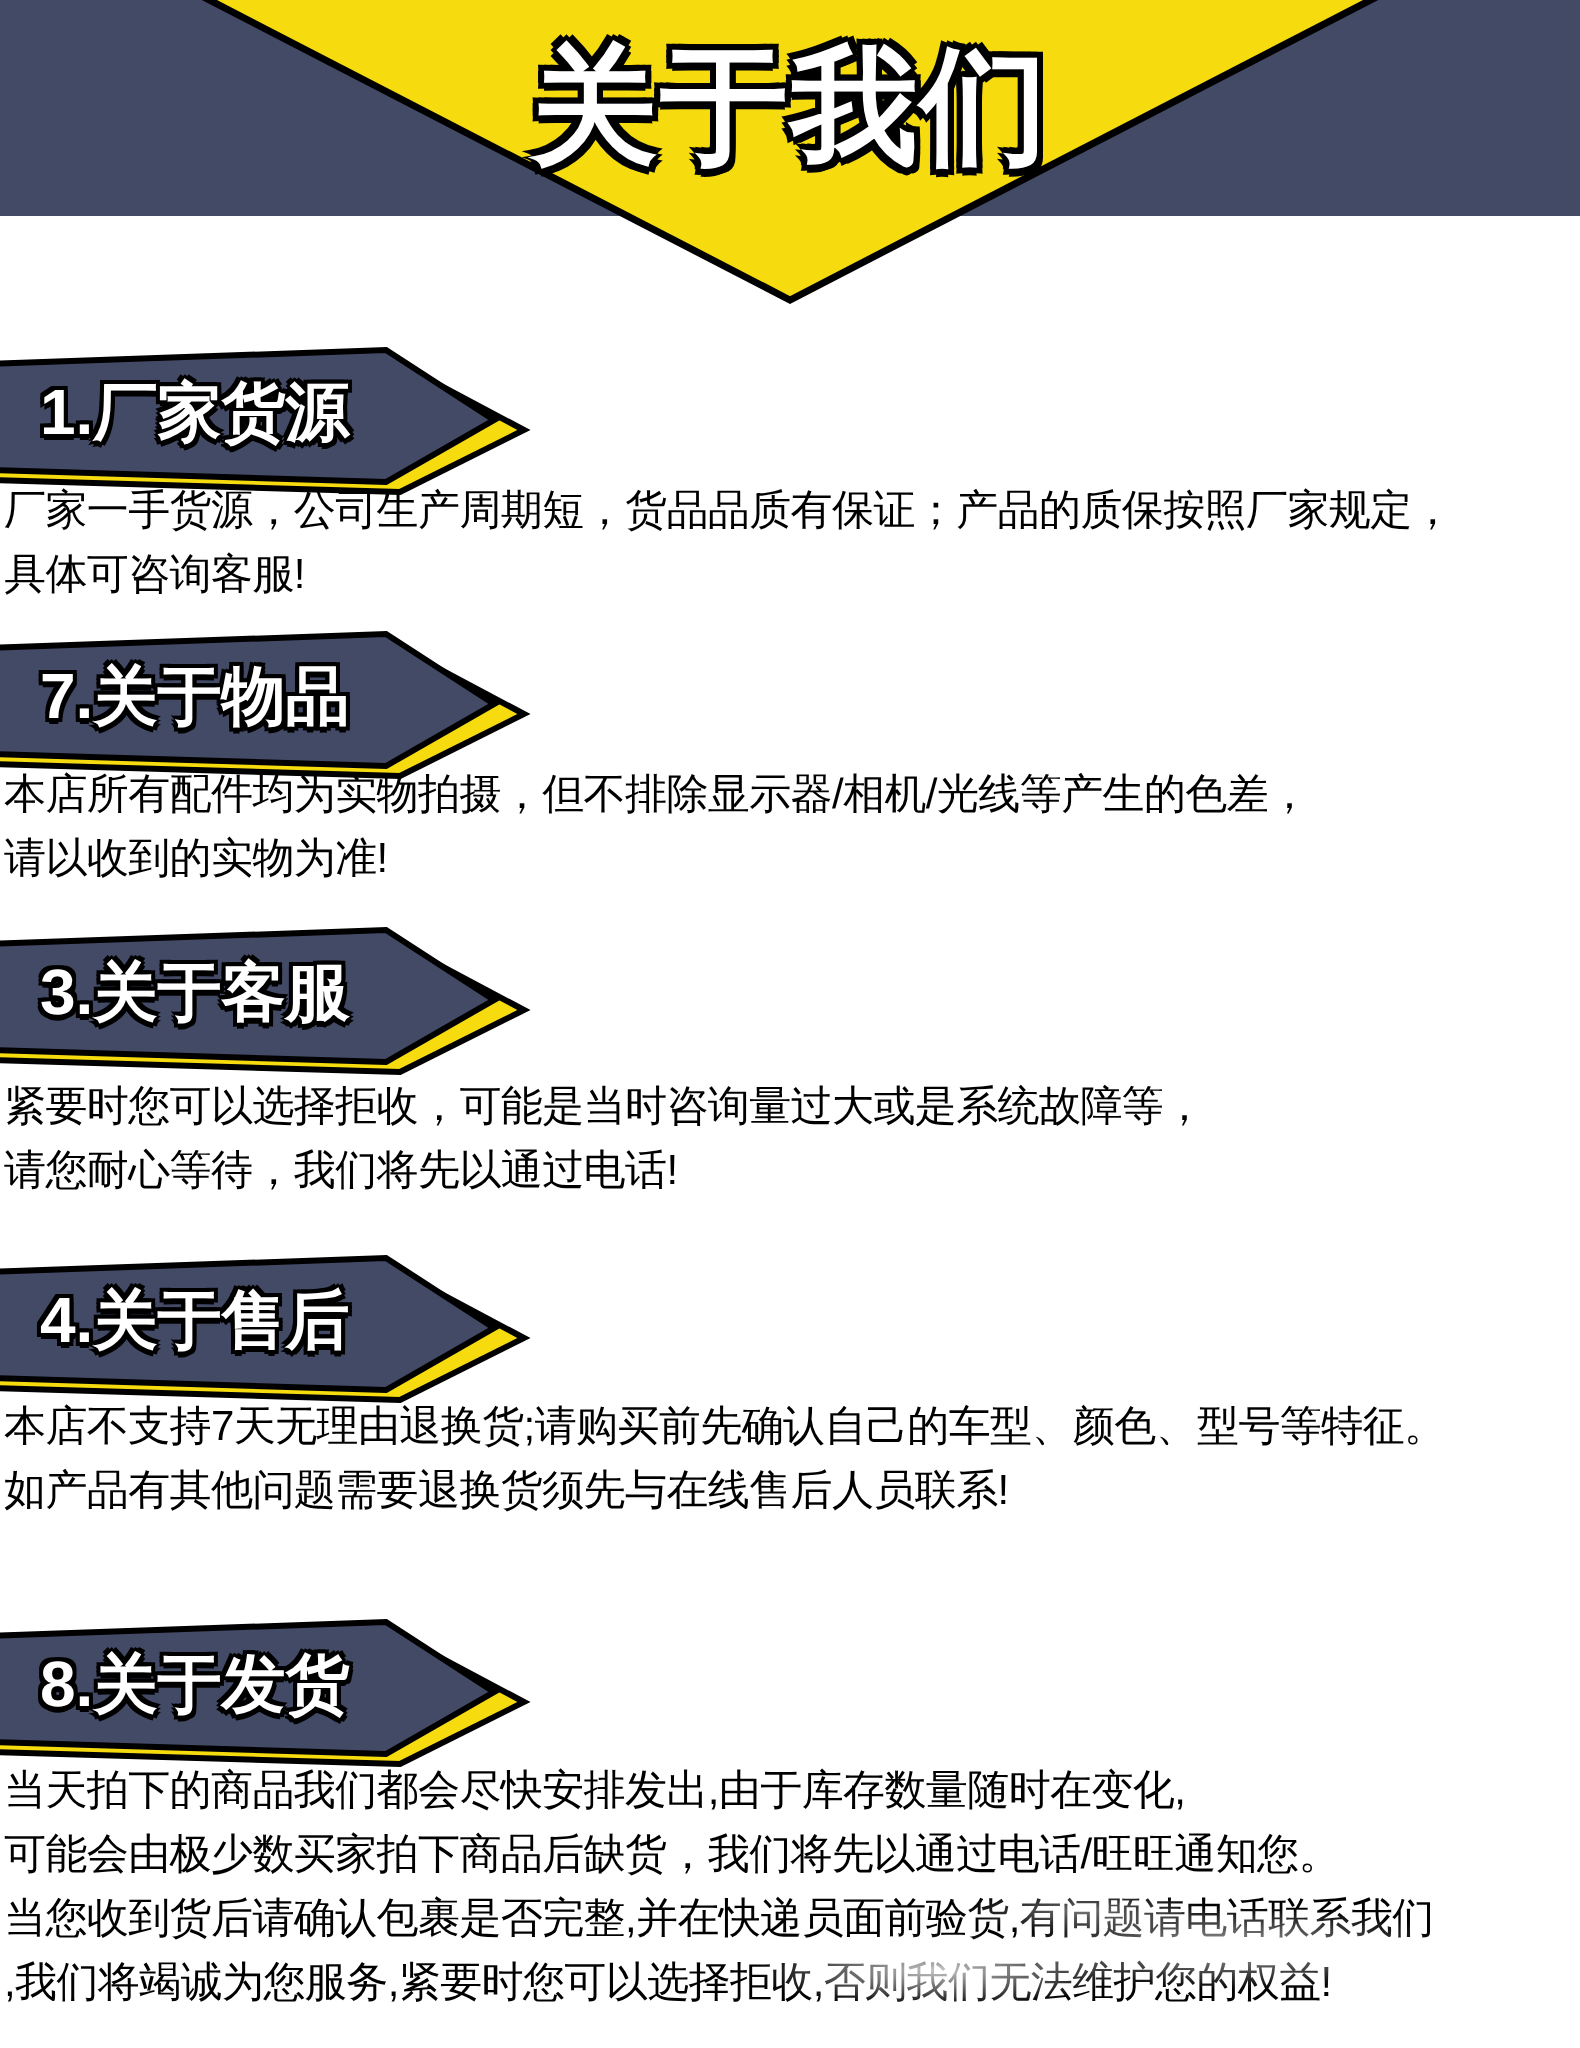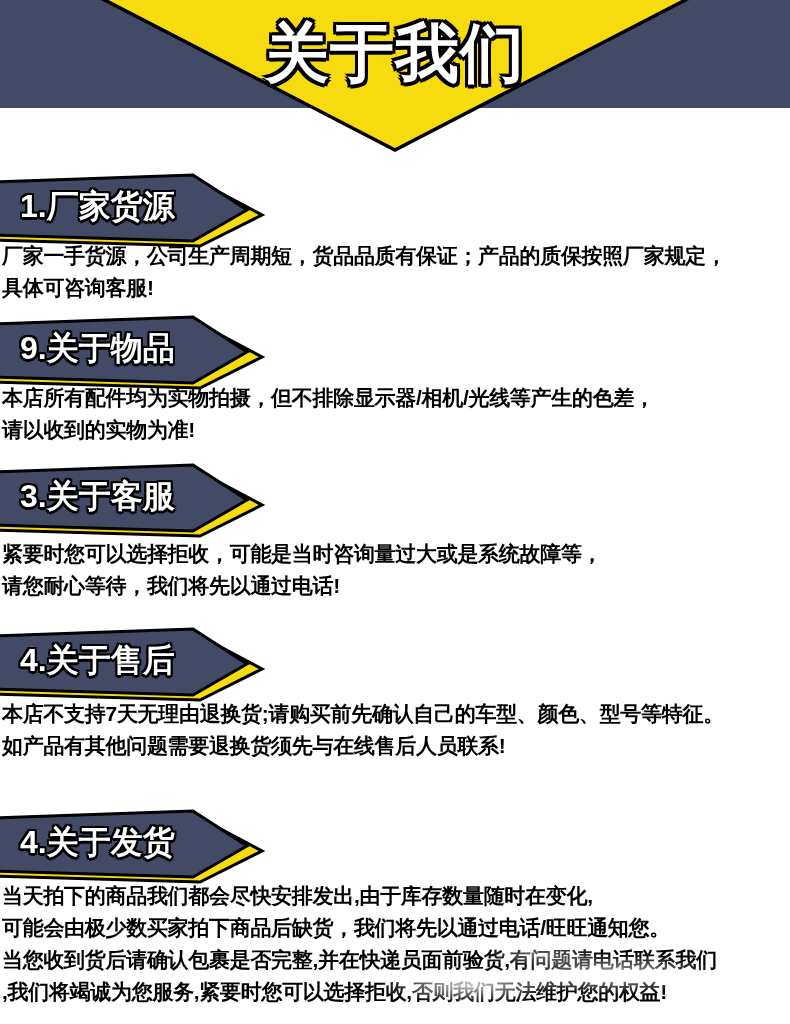--- a/index.html
+++ b/index.html
@@ -25,21 +25,21 @@
   .arrow-navy{fill:var(--navy);stroke:#000;stroke-width:3;stroke-linejoin:miter;}
   .arrow-label{
     position:absolute;left:20px;top:50%;transform:translateY(-54%);
     font-size:32px;font-weight:900;color:#fff;white-space:nowrap;letter-spacing:0;
     text-shadow:-2px -2px 0 #000,2px -2px 0 #000,-2px 2px 0 #000,2px 2px 0 #000,
                 -2px 0 0 #000,2px 0 0 #000,0 -2px 0 #000,0 3px 0 #000;
   }
   
   .section-body{position:absolute;left:2px;width:786px;}
   .body-line{
-    font-size:21px;line-height:32px;font-weight:700;color:#000;
+    font-size:21px;line-height:32px;font-weight:400;color:#000;
     letter-spacing:-0.3px;white-space:nowrap;
   }
   
   .watermark-overlay{
     position:absolute;left:380px;top:928px;width:404px;height:92px;pointer-events:none;
     background:
       radial-gradient(ellipse 130px 26px at 22% 62%, rgba(255,255,255,.78), rgba(255,255,255,0) 72%),
       radial-gradient(ellipse 160px 30px at 58% 50%, rgba(255,255,255,.65), rgba(255,255,255,0) 70%),
       radial-gradient(ellipse 110px 22px at 88% 60%, rgba(255,255,255,.6), rgba(255,255,255,0) 70%),
       radial-gradient(ellipse 90px 16px at 40% 30%, rgba(255,255,255,.45), rgba(255,255,255,0) 70%);
@@ -68,21 +68,21 @@
   <div class="section-body" style="top:240px">
       <div class="body-line">厂家一手货源，公司生产周期短，货品品质有保证；产品的质保按照厂家规定，</div>
       <div class="body-line">具体可咨询客服!</div>
     </div>
 
   <div class="arrow-header" style="top:312px">
     <svg class="arrow-svg" viewBox="0 0 272 78">
       <polygon class="arrow-yellow" points="-6,19 200,12 262,45 200,76 -6,70"></polygon>
       <polygon class="arrow-navy" points="-6,12 193,5 247,40 193,71 -6,65"></polygon>
     </svg>
-    <span class="arrow-label">9.关于物品</span>
+    <span class="arrow-label">7.关于物品</span>
   </div>
   <div class="section-body" style="top:382px">
       <div class="body-line">本店所有配件均为实物拍摄，但不排除显示器/相机/光线等产生的色差，</div>
       <div class="body-line">请以收到的实物为准!</div>
     </div>
 
   <div class="arrow-header" style="top:460px">
     <svg class="arrow-svg" viewBox="0 0 272 78">
       <polygon class="arrow-yellow" points="-6,19 200,12 262,45 200,76 -6,70"></polygon>
       <polygon class="arrow-navy" points="-6,12 193,5 247,40 193,71 -6,65"></polygon>
@@ -104,21 +104,21 @@
   <div class="section-body" style="top:698px">
       <div class="body-line">本店不支持7天无理由退换货;请购买前先确认自己的车型、颜色、型号等特征。</div>
       <div class="body-line">如产品有其他问题需要退换货须先与在线售后人员联系!</div>
     </div>
 
   <div class="arrow-header" style="top:806px">
     <svg class="arrow-svg" viewBox="0 0 272 78">
       <polygon class="arrow-yellow" points="-6,19 200,12 262,45 200,76 -6,70"></polygon>
       <polygon class="arrow-navy" points="-6,12 193,5 247,40 193,71 -6,65"></polygon>
     </svg>
-    <span class="arrow-label">4.关于发货</span>
+    <span class="arrow-label">8.关于发货</span>
   </div>
   <div class="section-body" style="top:880px">
       <div class="body-line">当天拍下的商品我们都会尽快安排发出,由于库存数量随时在变化,</div>
       <div class="body-line">可能会由极少数买家拍下商品后缺货，我们将先以通过电话/旺旺通知您。</div>
       <div class="body-line">当您收到货后请确认包裹是否完整,并在快递员面前验货,有问题请电话联系我们</div>
       <div class="body-line">,我们将竭诚为您服务,紧要时您可以选择拒收,否则我们无法维护您的权益!</div>
     </div>
 
   <div class="watermark-overlay"></div>
 

